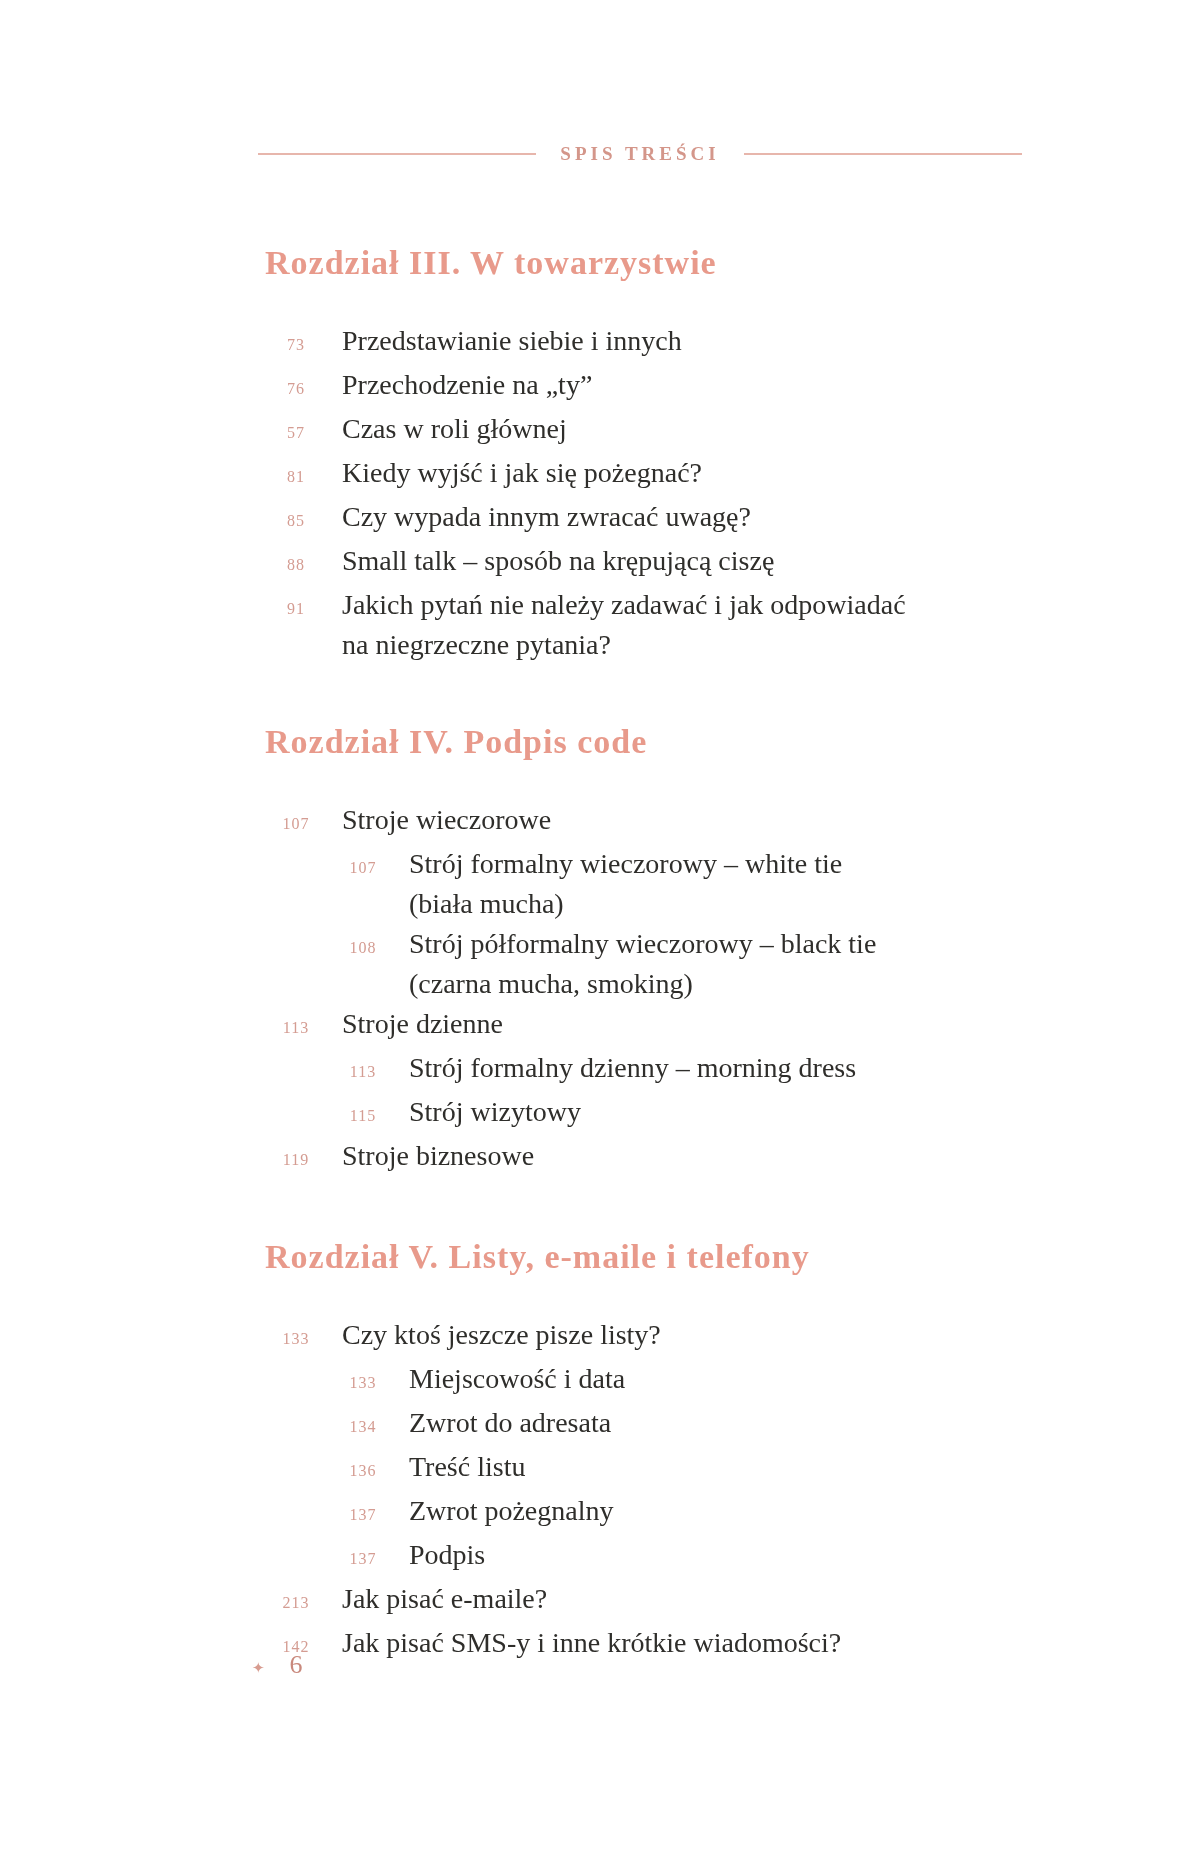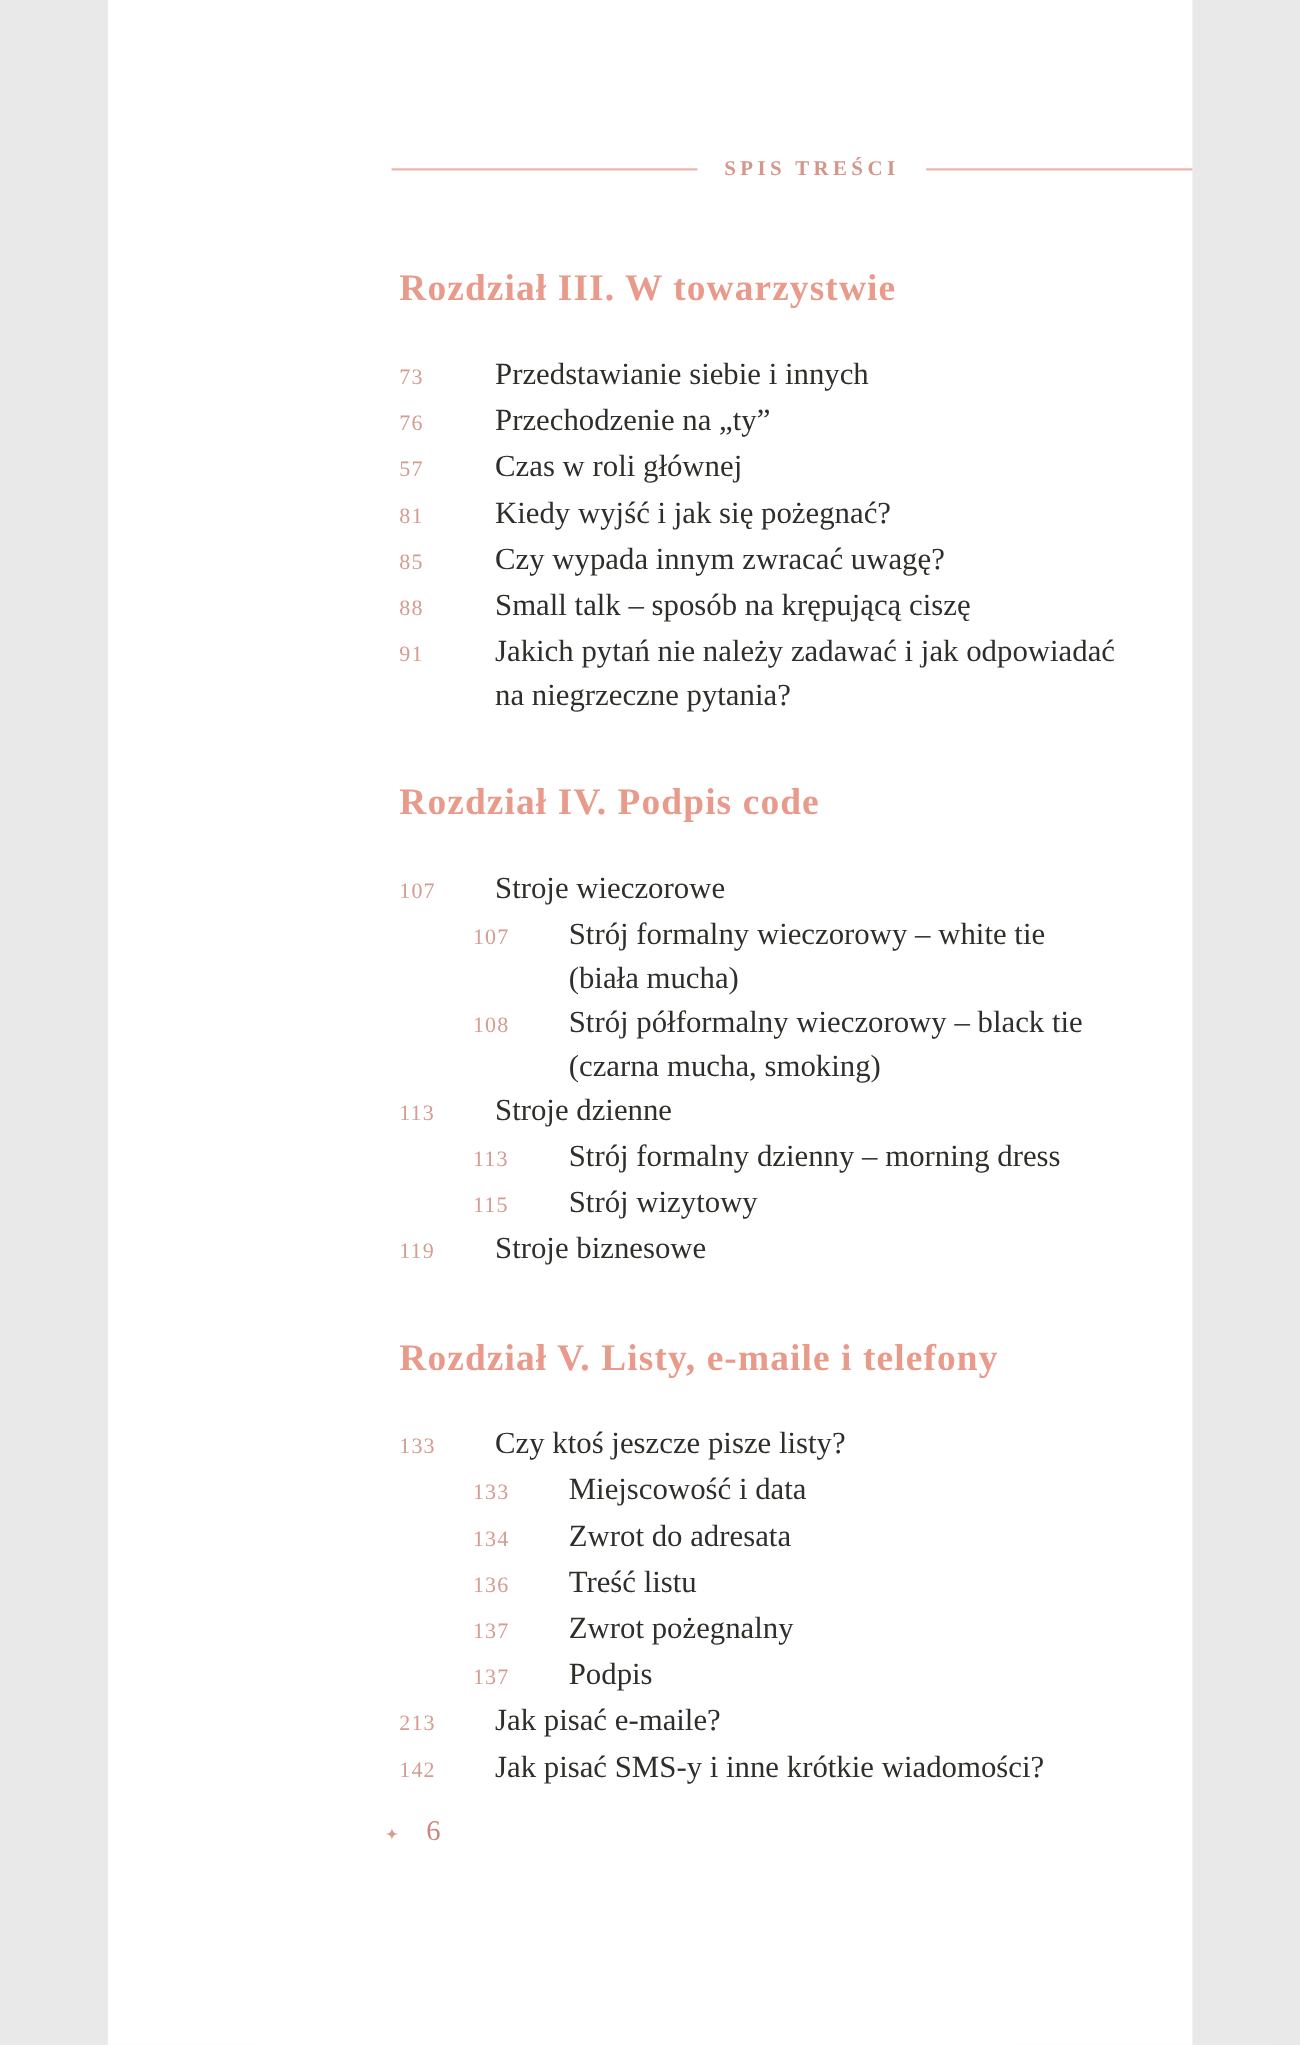--- a/index.html
+++ b/index.html
@@ -2,21 +2,21 @@
 <html><head>
 <meta charset="utf-8">
 <style>
   html,body { margin:0; padding:0; }
   body {
     background:#e9e9e9;
     font-family:"Liberation Serif", serif;
   }
   .page {
     position:relative;
-    width:986px;
+    width:1182px;
     height:1859px;
     background:#ffffff;
     margin:0 auto;
     overflow:hidden;
   }
 
   
   .toc-header {
     position:absolute;
     top:143px;
@@ -59,27 +59,27 @@
   .section + .section .section-title { margin-top:57px; }
   .entries { margin-top:38px; }
   .entry {
     display:flex;
     align-items:baseline;
     line-height:40px;
   }
   .entry .num {
     width:62px;
     flex:0 0 62px;
-    text-align:left;
-    font-size:20px;
+    text-align:center;
+    font-size:16px;
     letter-spacing:1px;
     color:#d49c92;
   }
   .entry .txt {
-    margin-left:25px;
+    margin-left:15px;
     font-size:28px;
     color:#2f2e2b;
     white-space:pre-line;
   }
   .entry.lvl2 { padding-left:67px; }
 
   
   .page-footer {
     position:absolute;
     top:1650px;

